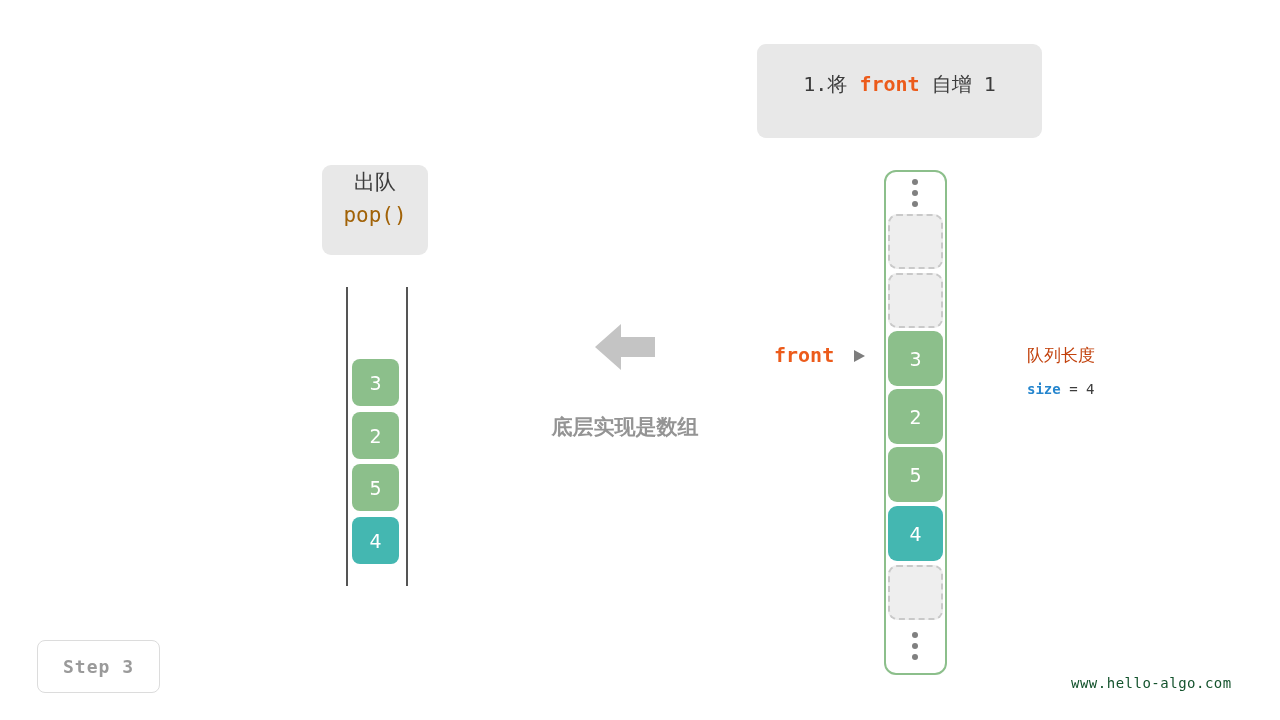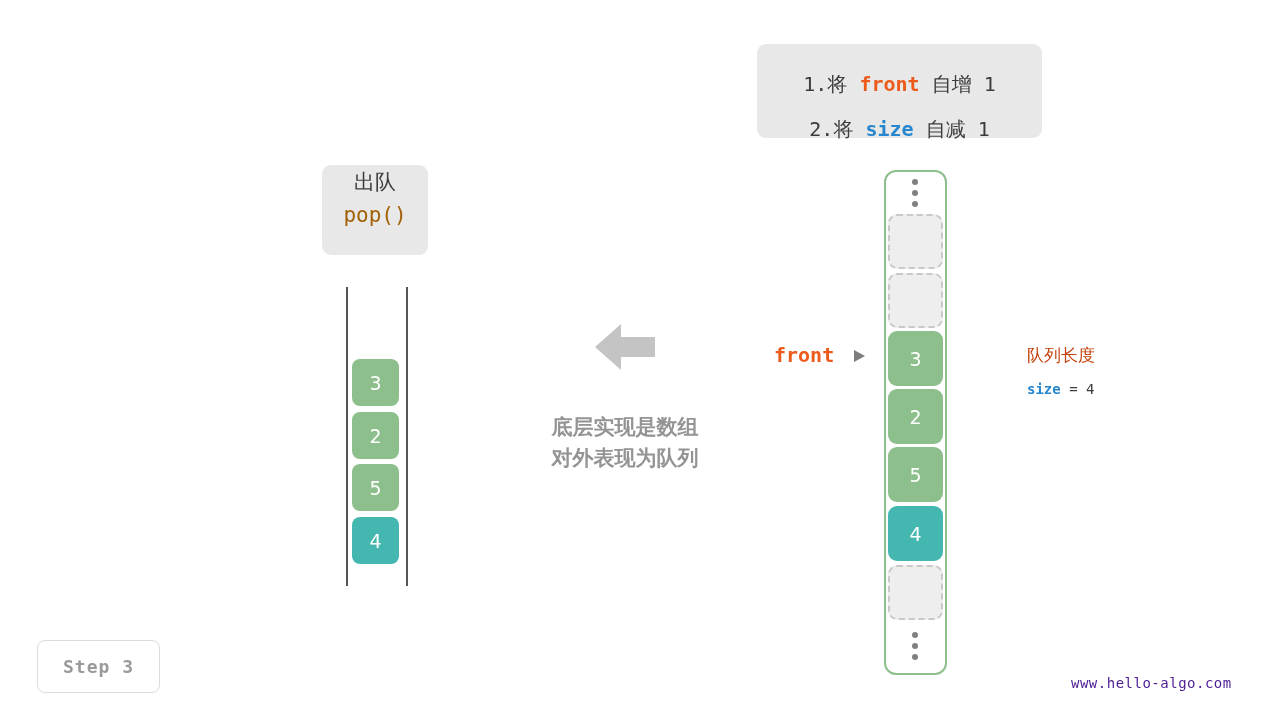--- a/index.html
+++ b/index.html
@@ -230,32 +230,31 @@
     letter-spacing: 1px;
   }
 
   
   .watermark {
     position: absolute;
     left: 1071px;
     top: 675px;
     font-family: "DejaVu Sans Mono", "Liberation Mono", monospace;
     font-size: 14px;
-    color: #4c1d95;
+    color: #14532d;
     letter-spacing: 0.5px;
   }
 </style>
 </head>
 <body>
 
 <div class="stage">
 
   <div class="note-box">
     <div class="note-line"><span>1.</span><span>将 </span><span class="kw-front">front</span><span> 自增 1</span></div>
-    <div class="note-line"><span>2.</span><span>将 </span><span class="kw-size">size</span><span> 自减 1</span></div>
   </div>
 
   <div class="op-box">
     <div class="op-line-cn">出队</div>
     <div class="op-line-code">pop()</div>
   </div>
 
   <div class="rail rail-left"></div>
   <div class="rail rail-right"></div>
 
@@ -263,21 +262,20 @@
   <div class="qcell green" style="top:412px">2</div>
   <div class="qcell green" style="top:464px">5</div>
   <div class="qcell teal" style="top:517px">4</div>
 
   <svg class="big-arrow" viewBox="0 0 60 50">
     <polygon points="0,25 26,2 26,15 60,15 60,35 26,35 26,48" fill="#c4c4c4"></polygon>
   </svg>
 
   <div class="caption">
     <div>底层实现是数组</div>
-    <div>对外表现为队列</div>
   </div>
 
   <div class="front-label">front</div>
   <div class="front-tri"></div>
 
   <div class="arr-box"></div>
 
   <div class="dots" style="top:179px">
     <span></span>
       <span></span>

